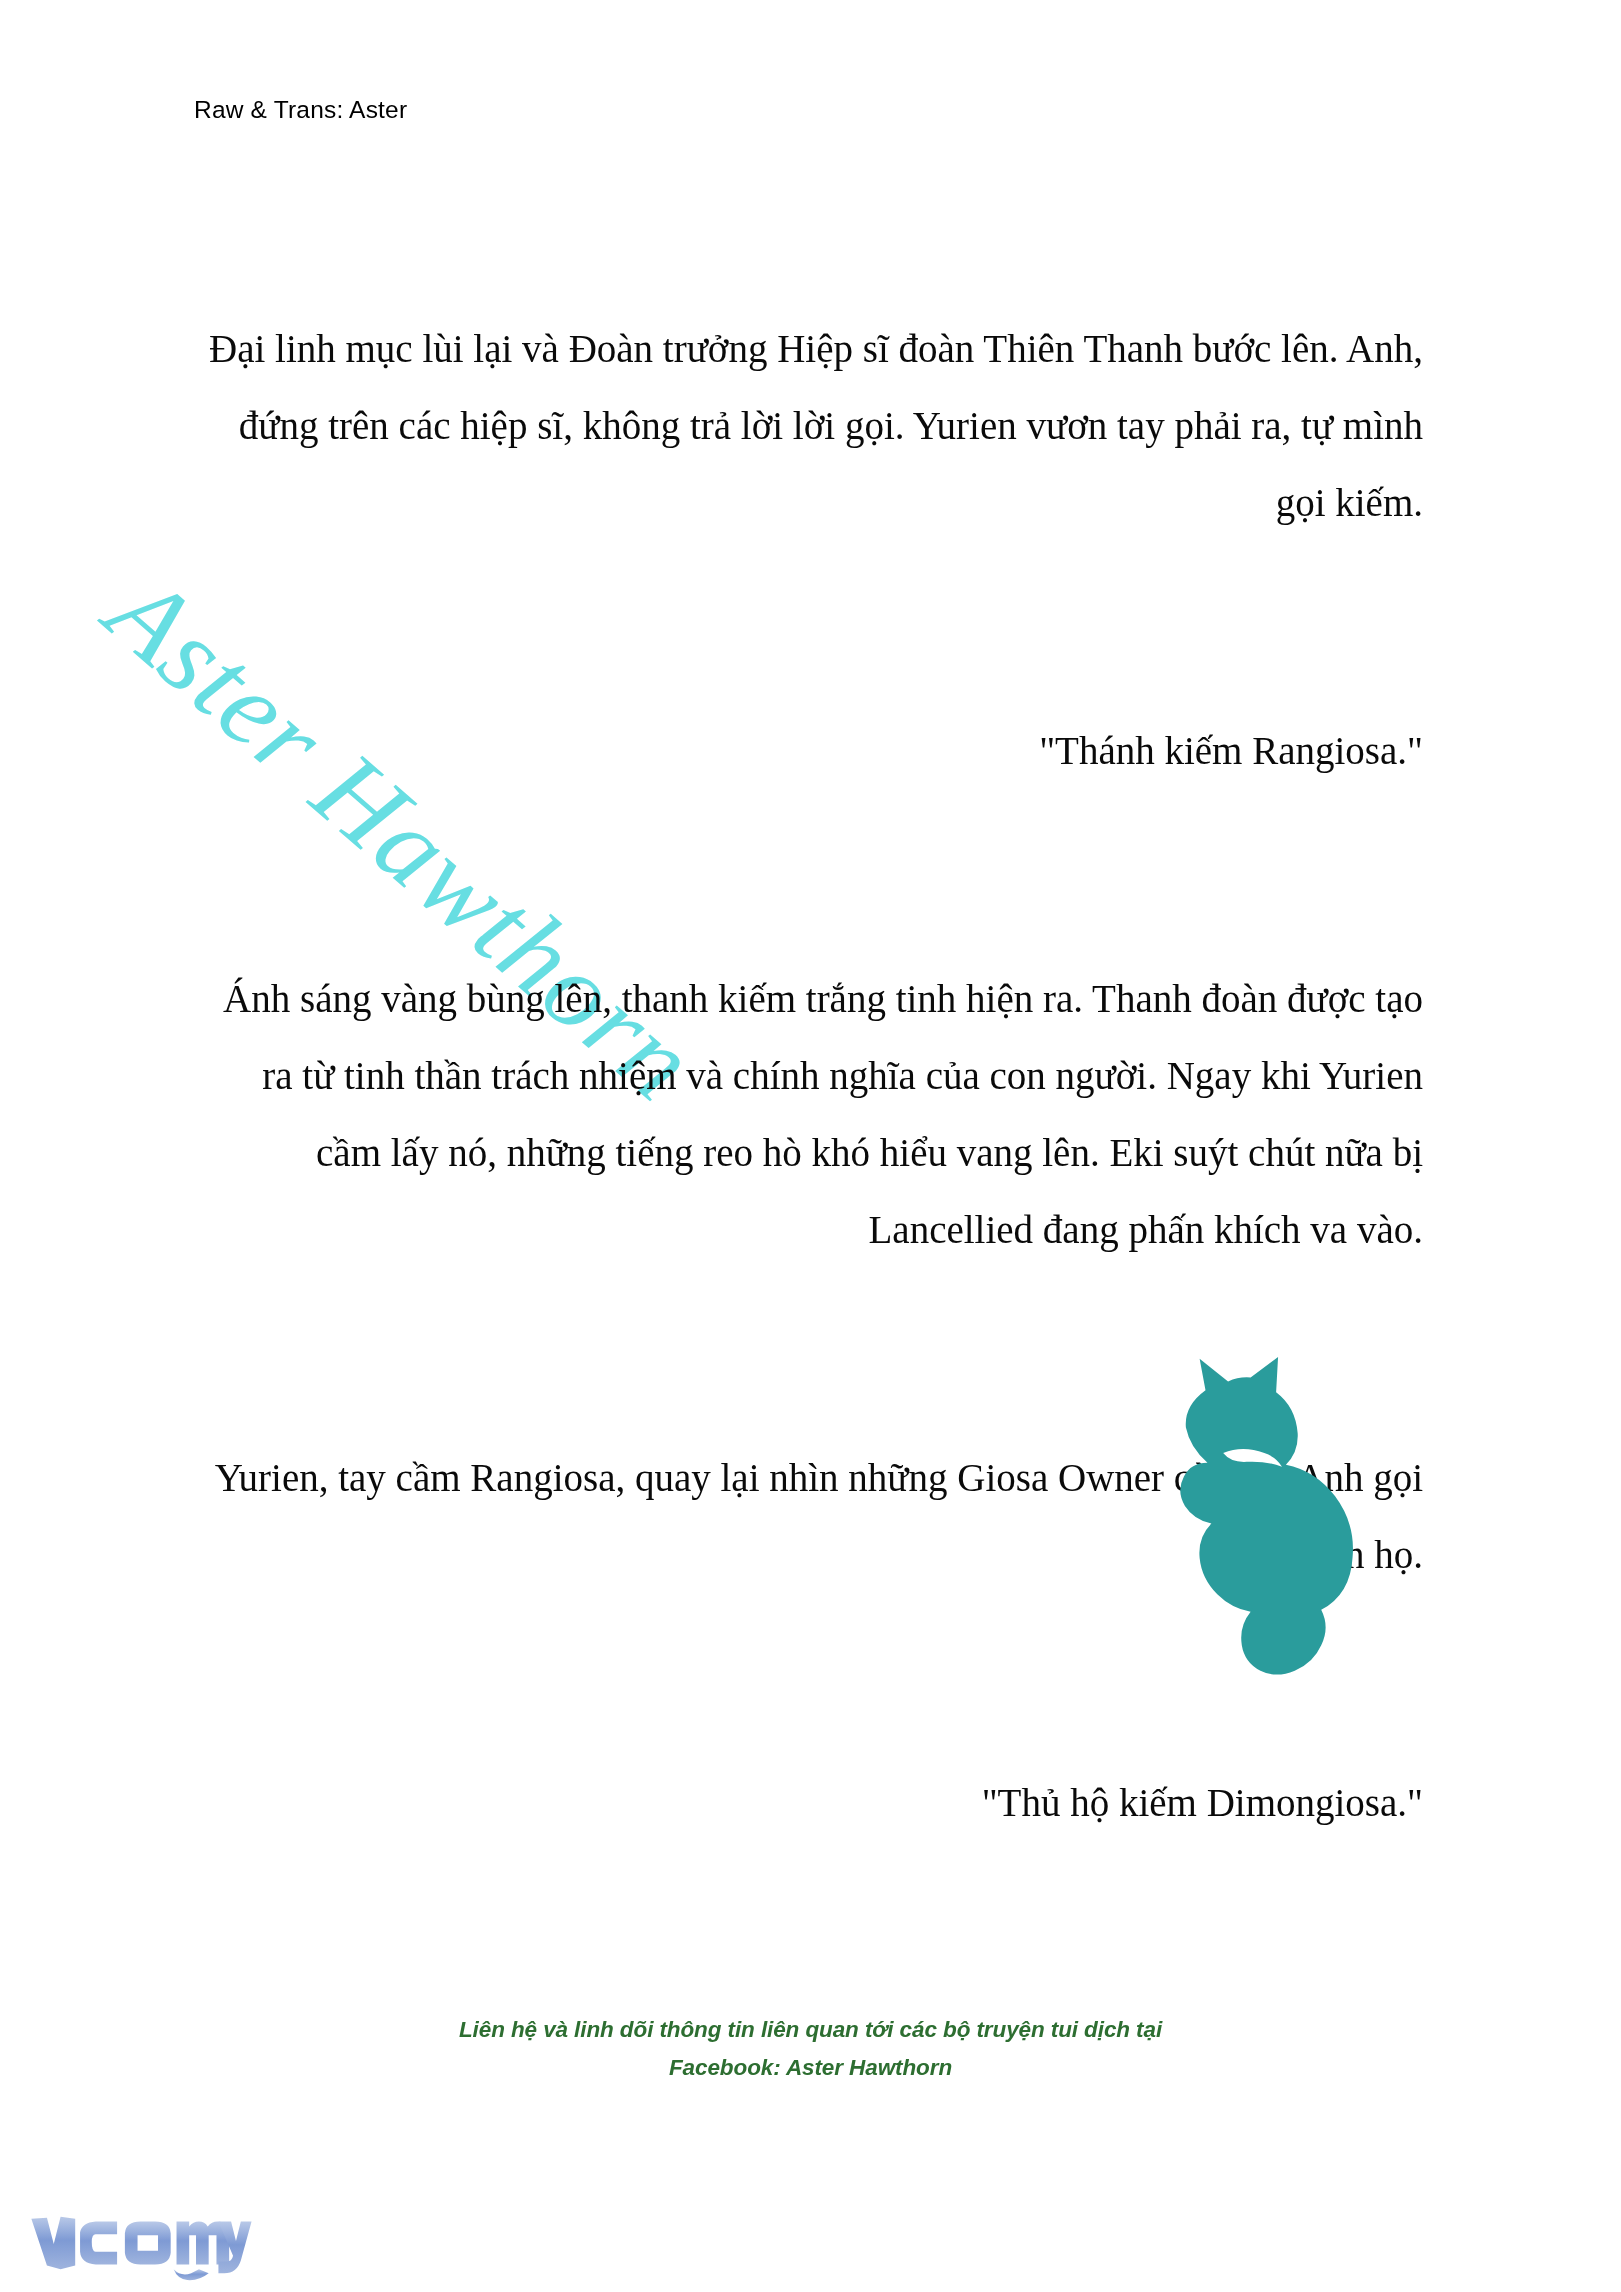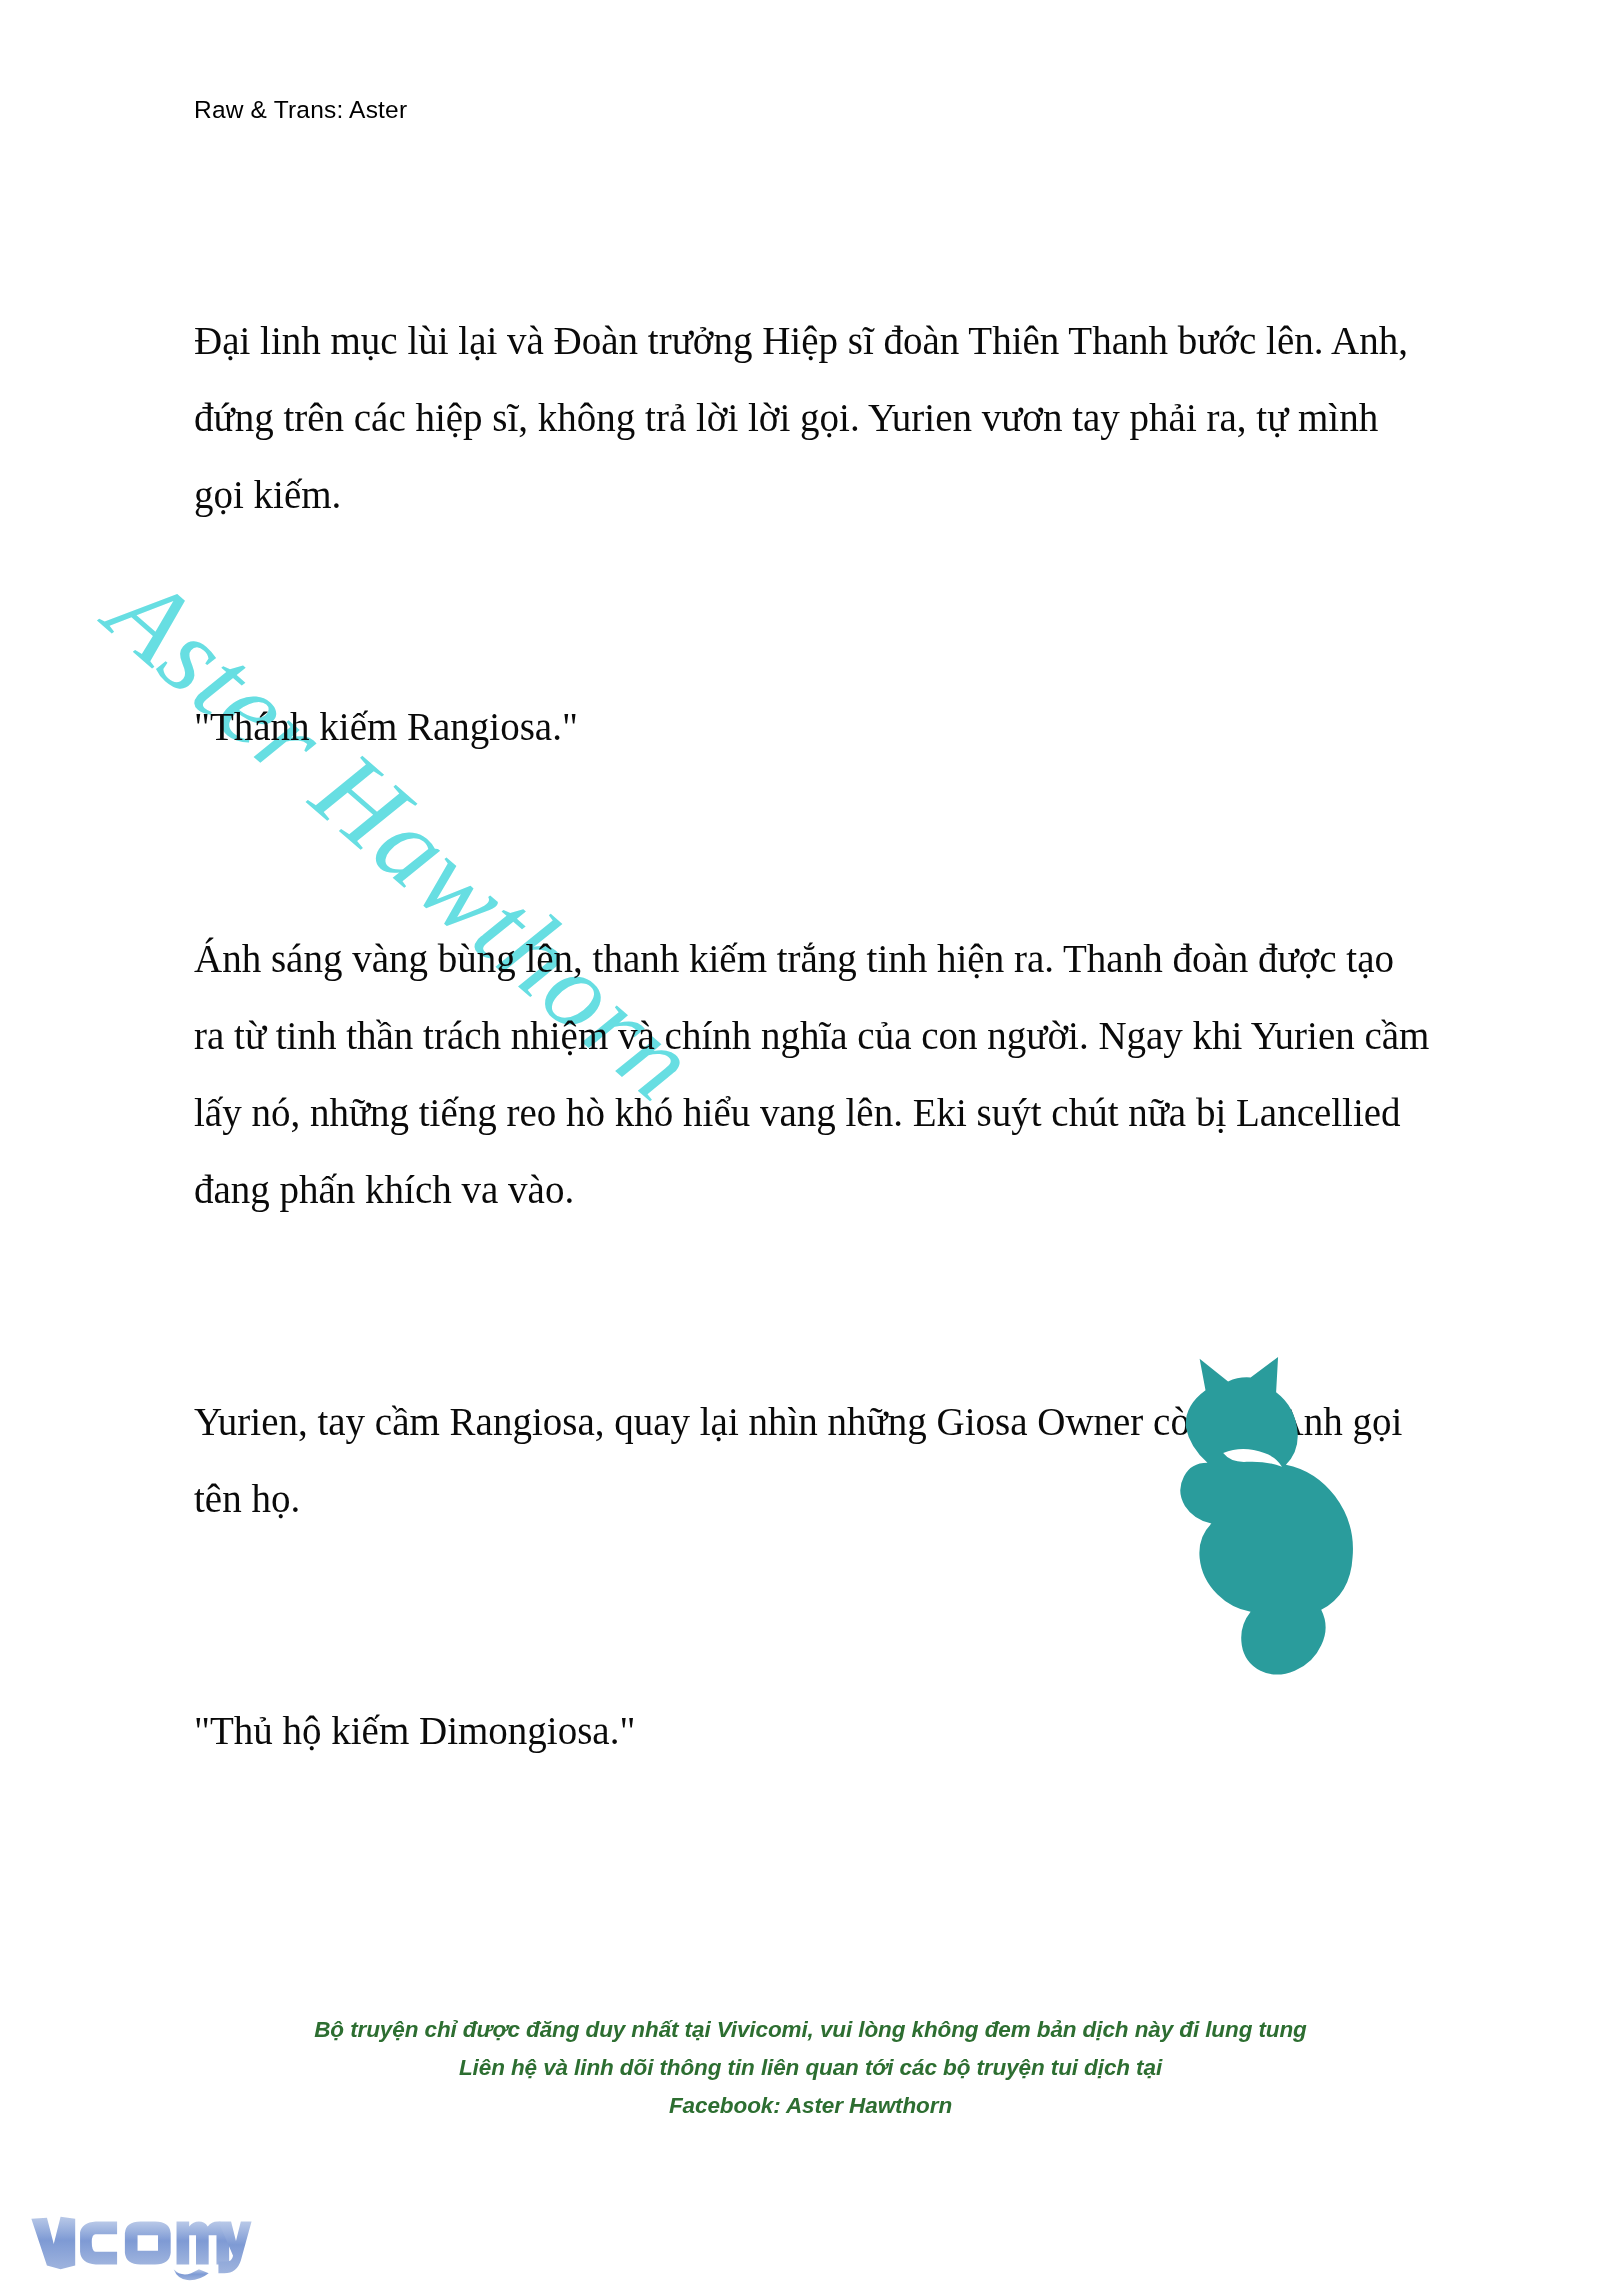--- a/index.html
+++ b/index.html
@@ -38,22 +38,22 @@
   .body-area {
     position: absolute;
     left: 194px;
     top: 302px;
     width: 1237px;
   }
   .para {
     font-size: 39px;
     line-height: 77px;
     color: #0a0a0a;
-    margin: 0;
-    text-align: left;
+    margin: 8px;
+    text-align: right;
   }
   .spacer-2 { height: 155px; }
 
   
   .watermark {
     position: absolute;
     left: 167px;
     top: 549px;
     width: 882px;
     transform: rotate(41deg);
@@ -136,21 +136,20 @@
                Q104 262 90 248 Q74 232 72 211
                Q70 190 84 176 Q66 172 57 158
                Q48 143 56 128 Q63 114 80 114
                Q62 98 58 78 Q56 56 78 40 Z"></path>
       <path d="M96 104 Q116 96 138 104 Q150 108 156 118
                Q140 112 120 113 Q104 114 96 104 Z" fill="#ffffff"></path>
     </g>
   </svg>
 
   <div class="credits">
-    <div>Bộ truyện chỉ được đăng duy nhất tại Vivicomi, vui lòng không đem bản dịch này đi lung tung</div>
     <div>Liên hệ và linh dõi thông tin liên quan tới các bộ truyện tui dịch tại</div>
     <div>Facebook: Aster Hawthorn</div>
   </div>
 
   <svg class="site-logo" viewBox="0 0 230 78">
     <defs>
       <linearGradient id="lgrad" x1="0" y1="0" x2="0" y2="1">
         <stop offset="0%" stop-color="#b9c9e8"></stop>
         <stop offset="45%" stop-color="#7e9ad4"></stop>
         <stop offset="100%" stop-color="#9fb4de"></stop>

